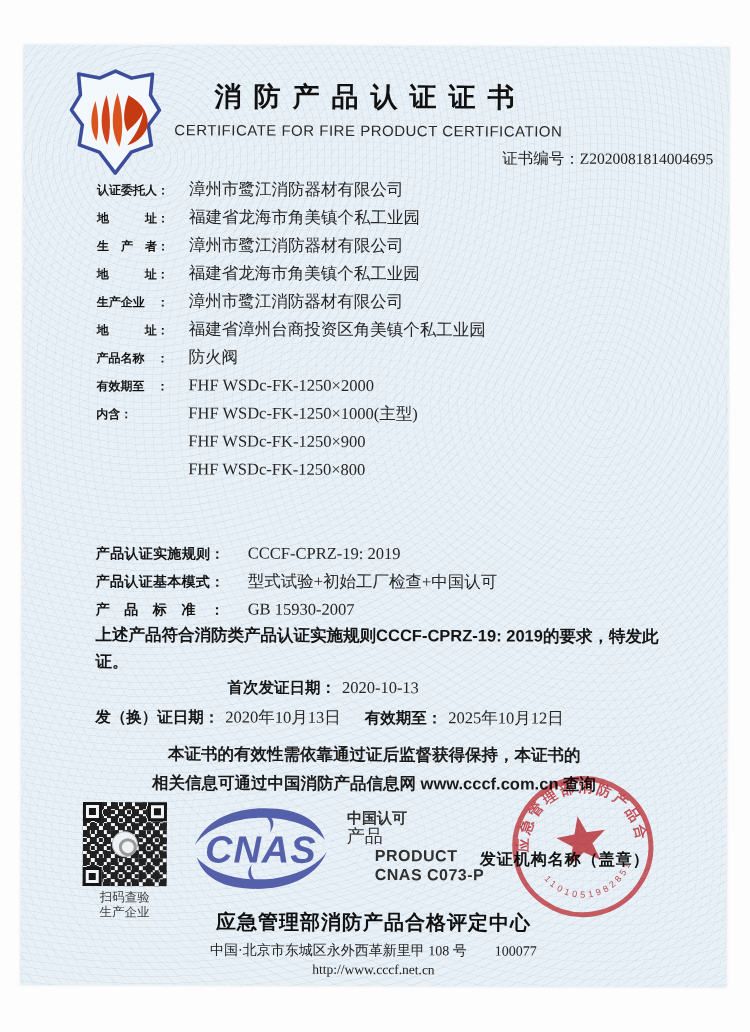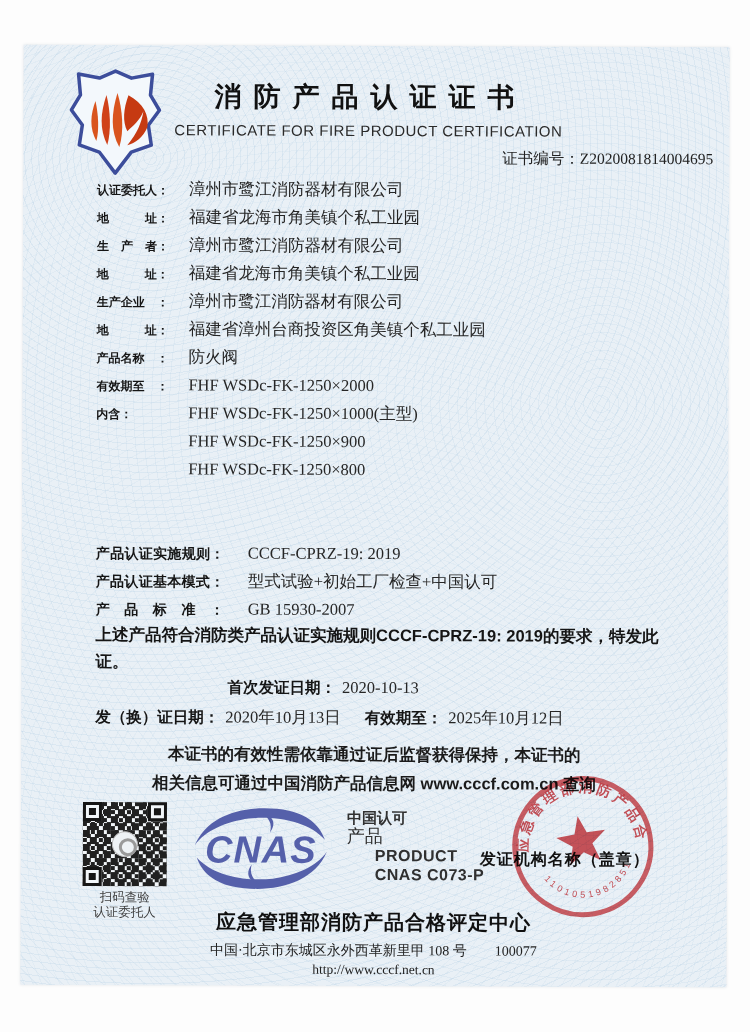--- a/index.html
+++ b/index.html
@@ -147,21 +147,21 @@
     </div>
 
     <div class="qr">
       <div class="finder f-tl"></div>
       <div class="finder f-tr"></div>
       <div class="finder f-bl"></div>
       <div class="qr-center"></div>
     </div>
     <div class="qr-caption">
       <div>扫码查验</div>
-      <div>认证委托人</div>
+      <div>生产企业</div>
     </div>
 
     <svg class="cnas-logo" viewBox="0 0 144 92">
       <path d="M6 42 C20 8 64 0 100 7 C122 12 132 24 136 36 C120 18 88 12 60 15 C38 18 16 27 6 42 Z" fill="#5560aa"></path>
       <path d="M74 10 c10 2 14 10 7 19 c3-9 -2-15 -7-19 Z" fill="#5560aa"></path>
       <path d="M138 48 C124 82 80 90 44 83 C22 78 12 66 8 54 C24 72 56 78 84 75 C106 72 128 63 138 48 Z" fill="#5560aa"></path>
       <path d="M70 80 c-10 -2 -14 -10 -7 -19 c-3 9 2 15 7 19 Z" fill="#5560aa"></path>
       <text x="72" y="59" text-anchor="middle" font-family="Liberation Sans, DejaVu Sans, sans-serif" font-size="38" font-weight="bold" font-style="italic" fill="#5560aa" letter-spacing="1">CNAS</text>
     </svg>
 

